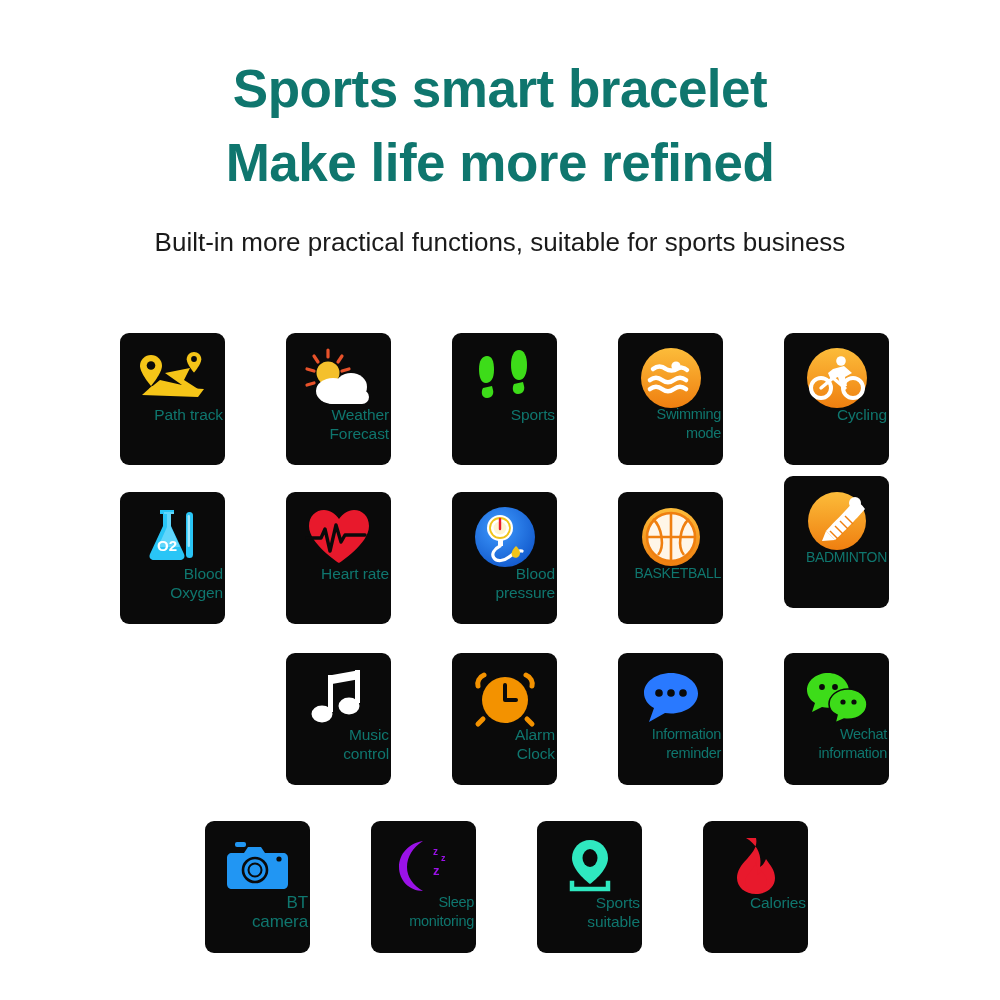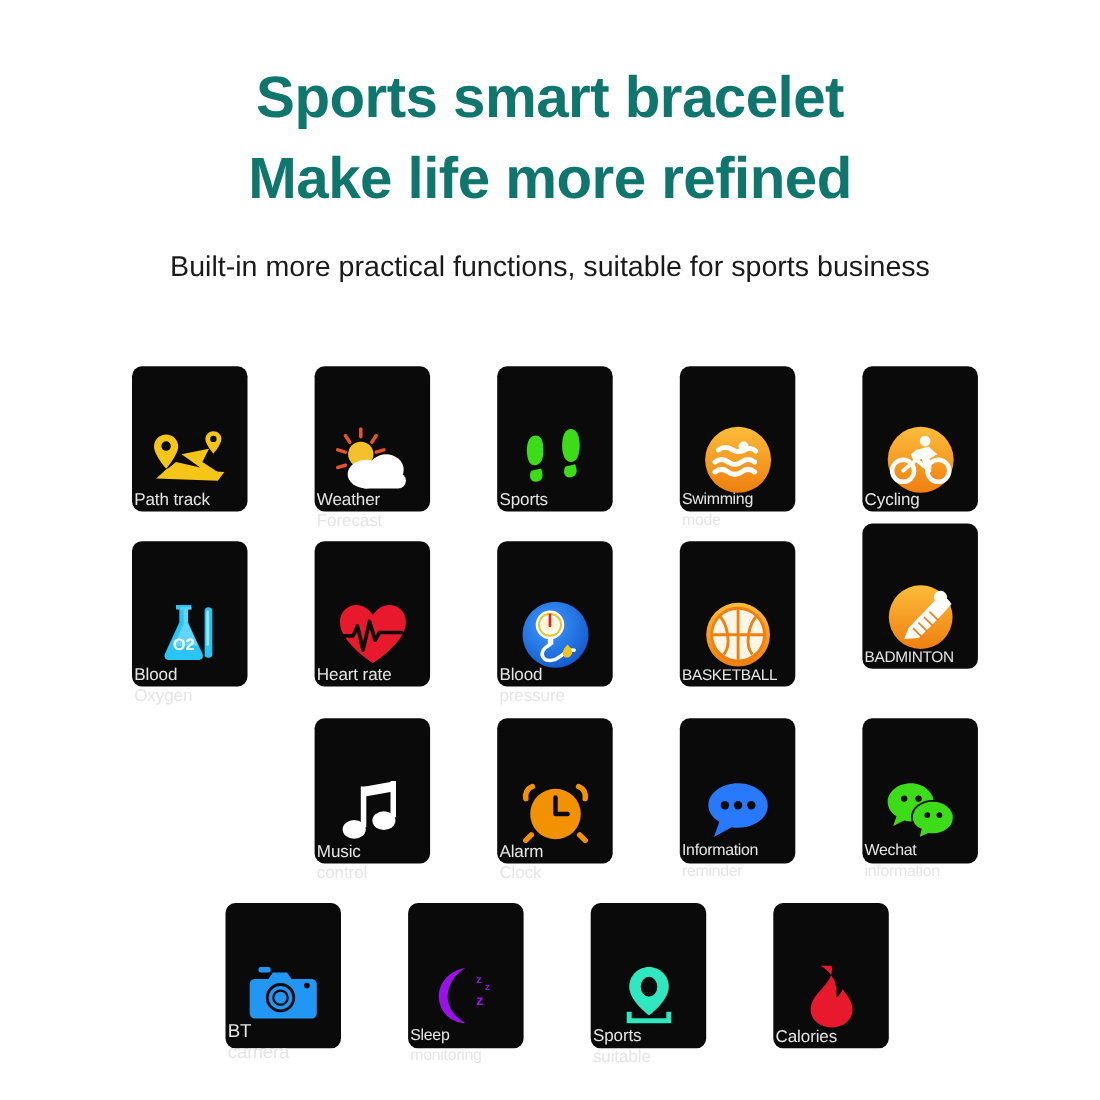--- a/index.html
+++ b/index.html
@@ -43,28 +43,27 @@
     flex-direction: column;
     align-items: center;
   }
   .tile .art {
     width: 83px;
     height: 72px;
     display: flex;
     align-items: center;
     justify-content: center;
     padding-top: 17px;
-    margin-top: 40px;
   }
   .tile .label {
     width: 105px;
-    color: #e5e5e5;
+    color: #0f766e;
     font-size: 15.5px;
     line-height: 19px;
-    text-align: left;
+    text-align: right;
     font-weight: 400;
     padding: 0 2px;
     letter-spacing: -0.1px;
   }
   .tile .label.small { font-size: 14.5px; letter-spacing: -0.3px; }
   .tile .label.caps { font-size: 14px; letter-spacing: -0.3px; }
   .tile .label.big { font-size: 17px; }
 
   svg { display: block; overflow: visible; }
 </style>

